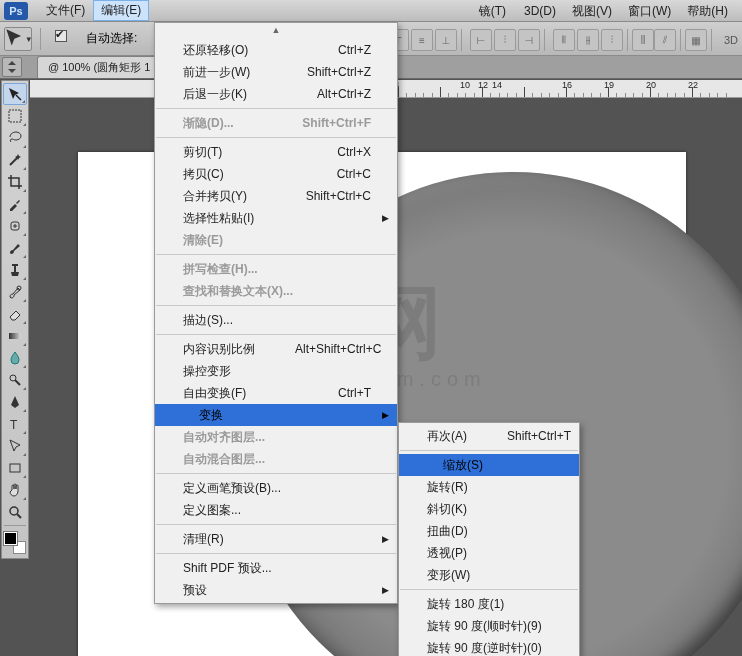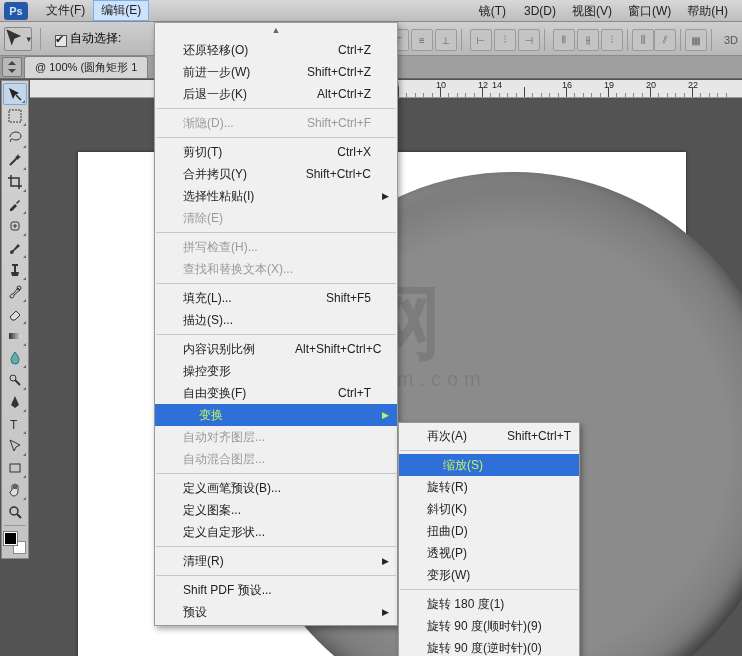--- a/index.html
+++ b/index.html
@@ -8,31 +8,31 @@
 
 .menubar { background: linear-gradient(#d8d8d8, #bdbdbd); height: 22px; display: flex; align-items: center; padding: 0 4px; border-bottom: 1px solid #8a8a8a; }
 .ps-logo { width: 24px; height: 18px; background: #2458a8; border-radius: 3px; color: #d0e4fa; font-weight: bold; font-size: 11px; display: flex; align-items: center; justify-content: center; margin-right: 10px; }
 .menu-item { padding: 2px 8px; color: #222; cursor: default; }
 .menu-item.open { background: #cde3fb; border: 1px solid #7ab0e8; padding: 1px 7px; }
 
 
 .optionsbar { background: linear-gradient(#cfcfcf, #b8b8b8); height: 34px; display: flex; align-items: center; padding: 0 4px; border-bottom: 1px solid #8a8a8a; gap: 4px; }
 .tool-preset { width: 28px; height: 24px; background: #c8c8c8; border: 1px solid #888; border-radius: 2px; display: flex; align-items: center; justify-content: center; }
 .arrow-icon { font-size: 9px; color: #333; }
-.checkbox-wrap { display: flex; align-items: flex-end; gap: 3px; margin-left: 6px; }
+.checkbox-wrap { display: flex; align-items: flex-start; gap: 19px; margin-left: 6px; }
 .cbox { width: 12px; height: 12px; border: 1px solid #555; background: #e6e6e6; position: relative; }
 .cbox.checked::after { content: "✔"; position: absolute; top: -3px; left: -1px; font-size: 11px; color: #222; }
 .sep { width: 1px; height: 22px; background: #9a9a9a; margin: 0 4px; }
 .align-group { display: flex; gap: 2px; margin-left: 4px; }
 .align-btn { width: 22px; height: 22px; background: #c4c4c4; border: 1px solid #9a9a9a; border-radius: 2px; display: flex; align-items: center; justify-content: center; }
 .align-glyph { font-size: 10px; color: #666; }
 .threed { margin-left: 8px; color: #555; font-size: 11px; }
 
 
-.doctabs { background: #9f9f9f; height: 23px; display: flex; align-items: flex-start; padding-left: 24px; border-bottom: 1px solid #6a6a6a; }
+.doctabs { background: #9f9f9f; height: 23px; display: flex; align-items: flex-start; padding-left: 37px; border-bottom: 1px solid #6a6a6a; }
 .scroll-toggle { position: absolute; left: 2px; top: 57px; width: 20px; height: 20px; background: #b8b8b8; border: 1px solid #7a7a7a; border-radius: 2px; }
 .scroll-toggle::before, .scroll-toggle::after { content: ""; position: absolute; left: 50%; transform: translateX(-50%); border-left: 4px solid transparent; border-right: 4px solid transparent; }
 .scroll-toggle::before { top: 3px; border-bottom: 4px solid #444; }
 .scroll-toggle::after { bottom: 3px; border-top: 4px solid #444; }
 .doctab { background: #d6d6d6; color: #222; padding: 3px 10px; border: 1px solid #808080; border-bottom: none; border-radius: 3px 3px 0 0; font-size: 11px; }
 
 
 .tools { position: absolute; left: 1px; top: 80px; width: 28px; background: linear-gradient(#d2d2d2, #c4c4c4); border: 1px solid #888; display: flex; flex-direction: column; padding: 2px 0; }
 .tool { width: 24px; height: 22px; margin: 0 auto; display: flex; align-items: center; justify-content: center; position: relative; }
 .tool.active { background: #c4d6ec; border: 1px solid #7aa5d8; border-radius: 2px; }
@@ -56,22 +56,22 @@
 .circle { position: absolute; left: 160px; top: 20px; width: 550px; height: 550px; border-radius: 50%; background: radial-gradient(circle at 50% 50%, #8b8b8b 55%, #787878 70%, #4a4a4a 98%); box-shadow: inset -6px -6px 18px rgba(0,0,0,.5), inset 6px 6px 14px rgba(255,255,255,.15); }
 
 
 .watermark { position: absolute; left: 240px; top: 270px; opacity: .1; pointer-events: none; }
 .watermark .big { font-size: 80px; font-weight: bold; color: #000; letter-spacing: 10px; }
 .watermark .small { font-size: 20px; color: #000; letter-spacing: 6px; margin-top: -10px; margin-left: 80px; }
 
 
 .menu { position: absolute; background: #f0f0f0; border: 1px solid #9a9a9a; box-shadow: 2px 3px 6px rgba(0,0,0,.35); padding: 2px 0; }
 .menu .row { display: flex; align-items: center; justify-content: space-between; height: 22px; padding: 0 26px 0 28px; color: #222; position: relative; white-space: nowrap; }
-.menu .row.disabled { color: #9a9a9a; }
-.menu .row.highlight { background: #2f6fd8; color: #bef264; padding-left: 44px; }
+.menu .row.disabled { color: #9a9a9a; font-weight: bold; }
+.menu .row.highlight { background: #2f6fd8; color: #000000; padding-left: 44px; }
 .menu .row .shortcut { color: inherit; margin-left: 40px; }
 .menu .row .subarrow { position: absolute; right: 8px; font-size: 9px; }
 .menu .divider { height: 1px; background: #c8c8c8; margin: 3px 1px; }
 .menu .scroll-arrow { text-align: center; font-size: 9px; color: #666; height: 14px; }
 
 .edit-menu { left: 154px; top: 22px; width: 244px; }
 .transform-menu { left: 398px; top: 422px; width: 182px; }
 </style>
 </head>
 <body>
@@ -160,21 +160,21 @@
 </div>
 
 <div class="ruler-h">
   <div class="ticks" id="ruler-ticks">
       <span class="num" style="left: 364px;">8</span>
       <div class="tick major" style="left: 368px;"></div>
       <div class="tick minor" style="left: 376.4px;"></div>
       <div class="tick minor" style="left: 384.8px;"></div>
       <div class="tick minor" style="left: 393.2px;"></div>
       <div class="tick minor" style="left: 401.6px;"></div>
-      <span class="num" style="left: 406px;">10</span>
+      <span class="num" style="left: 430px;">10</span>
       <div class="tick major" style="left: 410px;"></div>
       <div class="tick minor" style="left: 418.4px;"></div>
       <div class="tick minor" style="left: 426.8px;"></div>
       <div class="tick minor" style="left: 435.2px;"></div>
       <div class="tick minor" style="left: 443.6px;"></div>
       <span class="num" style="left: 448px;">12</span>
       <div class="tick major" style="left: 452px;"></div>
       <div class="tick minor" style="left: 460.4px;"></div>
       <div class="tick minor" style="left: 468.8px;"></div>
       <div class="tick minor" style="left: 477.2px;"></div>
@@ -383,42 +383,42 @@
       <div class="row disabled">
         <span>渐隐(D)...</span>
         <span class="shortcut">Shift+Ctrl+F</span>
       </div>
       <div class="divider"></div>
       <div class="row">
         <span>剪切(T)</span>
         <span class="shortcut">Ctrl+X</span>
       </div>
       <div class="row">
+        <span>拷贝(C)</span>
+        <span class="shortcut">Ctrl+C</span>
+      </div>
+      <div class="row">
         <span>合并拷贝(Y)</span>
         <span class="shortcut">Shift+Ctrl+C</span>
       </div>
       <div class="row">
         <span>选择性粘贴(I)</span>
         <span class="subarrow">▶</span>
       </div>
       <div class="row disabled">
         <span>清除(E)</span>
       </div>
       <div class="divider"></div>
       <div class="row disabled">
         <span>拼写检查(H)...</span>
       </div>
       <div class="row disabled">
         <span>查找和替换文本(X)...</span>
       </div>
       <div class="divider"></div>
-      <div class="row">
-        <span>填充(L)...</span>
-        <span class="shortcut">Shift+F5</span>
-      </div>
       <div class="row">
         <span>描边(S)...</span>
       </div>
       <div class="divider"></div>
       <div class="row">
         <span>内容识别比例</span>
         <span class="shortcut">Alt+Shift+Ctrl+C</span>
       </div>
       <div class="row">
         <span>操控变形</span>
@@ -437,23 +437,20 @@
       <div class="row disabled">
         <span>自动混合图层...</span>
       </div>
       <div class="divider"></div>
       <div class="row">
         <span>定义画笔预设(B)...</span>
       </div>
       <div class="row">
         <span>定义图案...</span>
       </div>
-      <div class="row">
-        <span>定义自定形状...</span>
-      </div>
       <div class="divider"></div>
       <div class="row">
         <span>清理(R)</span>
         <span class="subarrow">▶</span>
       </div>
       <div class="divider"></div>
       <div class="row">
         <span>Shift PDF 预设...</span>
       </div>
       <div class="row">

